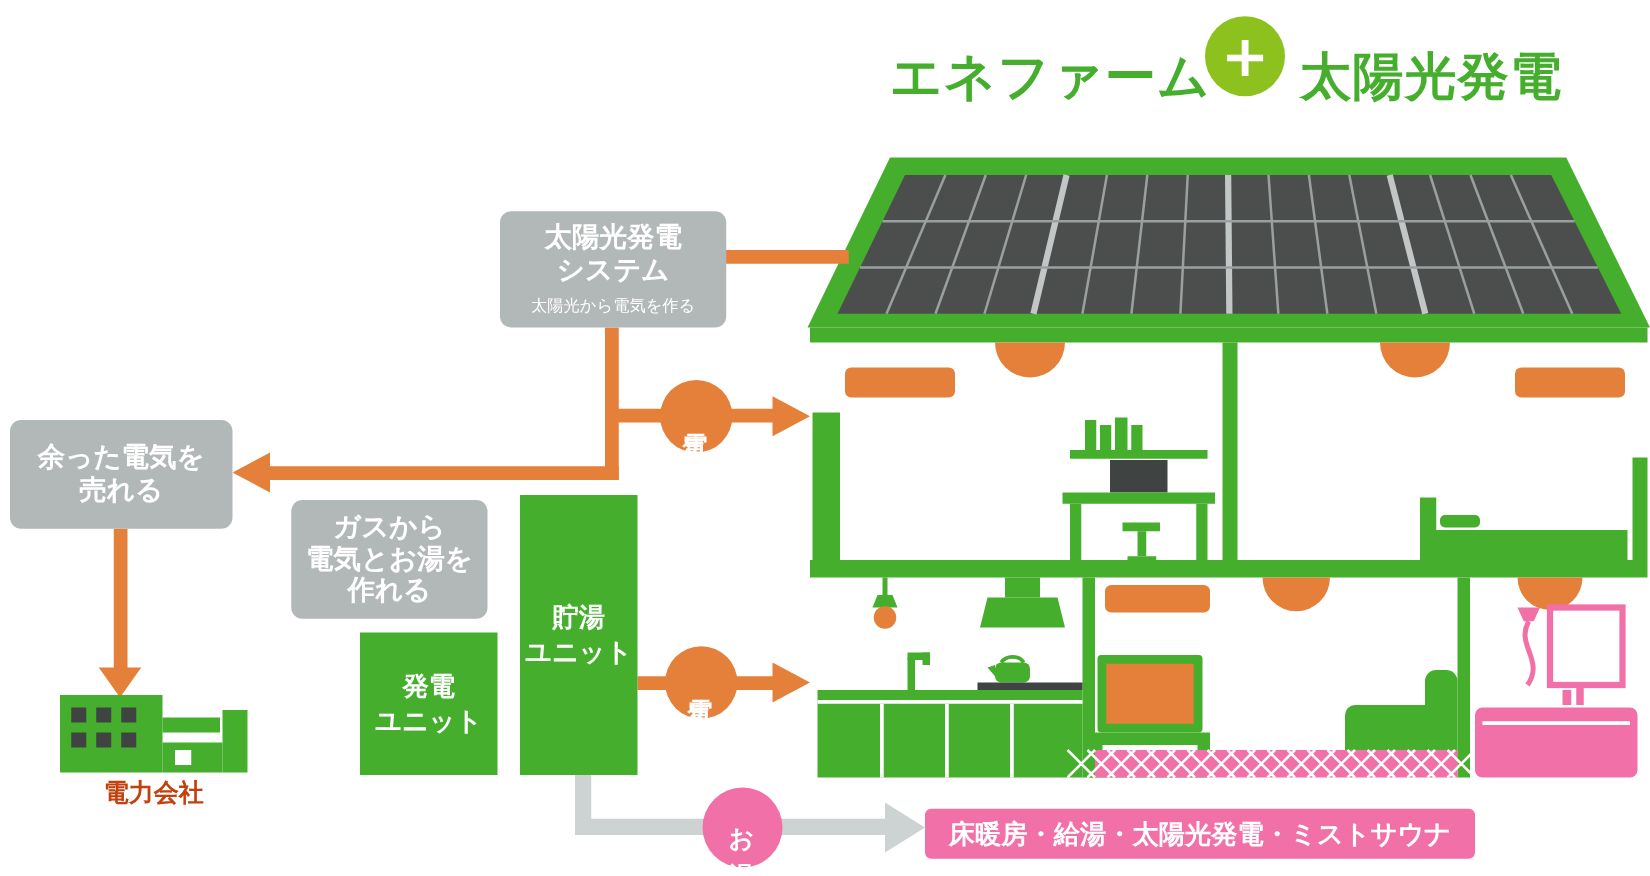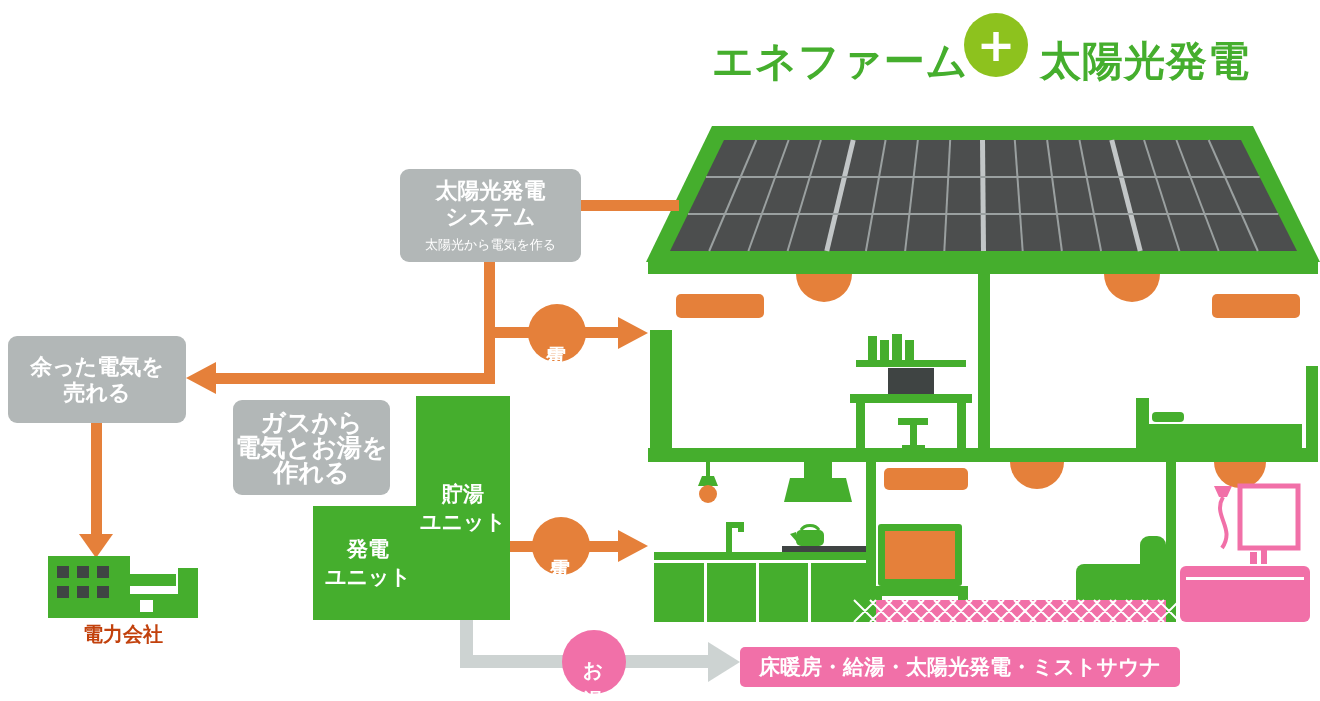--- a/index.html
+++ b/index.html
@@ -7,21 +7,21 @@
     --green:#45ae2d; --yellow-green:#8dc21e; --orange:#e5803a;
     --gray:#b2b7b7; --light-gray:#cdd3d2; --pink:#f170a8; --panel-dark:#4c4e4e;
   }
   body{font-family:"DejaVu Sans","Liberation Sans",sans-serif;background:#fff}
   .stage{position:relative;width:1320px;height:701px;background:#fff;overflow:hidden}
   .title-text{position:absolute;top:34px;font-size:41px;font-weight:bold;color:var(--green);letter-spacing:1px;white-space:nowrap}
   .plus-circle{position:absolute;left:964px;top:13px;width:64px;height:64px;border-radius:50%;background:var(--yellow-green);color:#fff;font-size:46px;font-weight:bold;display:flex;align-items:center;justify-content:center;line-height:1}
   .gray-box{position:absolute;background:var(--gray);color:#fff;border-radius:9px;display:flex;flex-direction:column;align-items:center;justify-content:center;text-align:center;font-weight:bold}
   .green-box{position:absolute;background:var(--green);color:#fff;display:flex;flex-direction:column;align-items:center;justify-content:center;text-align:center;font-weight:bold;font-size:21px;line-height:28px}
   .box-main{font-size:22px;line-height:26px}
-  .box-main.sm{font-size:25px;line-height:25px}
+  .box-main.sm{font-size:22px;line-height:25px}
   .box-sub{font-size:13px;margin-top:6px;font-weight:normal}
   .line{position:absolute;background:var(--orange)}
   .line.glight{background:var(--light-gray)}
   .arrow-right{position:absolute;width:0;height:0;border-top:16px solid transparent;border-bottom:16px solid transparent;border-left:30px solid var(--orange)}
   .arrow-left{position:absolute;width:0;height:0;border-top:16px solid transparent;border-bottom:16px solid transparent;border-right:30px solid var(--orange)}
   .arrow-down{position:absolute;width:0;height:0;border-left:17px solid transparent;border-right:17px solid transparent;border-top:24px solid var(--orange)}
   .arrow-right.glight{border-top-width:20px;border-bottom-width:20px;border-left-width:32px;border-left-color:var(--light-gray)}
   .flow-circle{position:absolute;border-radius:50%;display:flex;align-items:center;justify-content:center;color:#fff;font-weight:bold}
   .flow-circle.orange{background:var(--orange);width:58px;height:58px}
   .flow-circle.pink{background:var(--pink);width:64px;height:64px}
@@ -209,21 +209,21 @@
   </div>
 
   <div class="gray-box" style="left:233px;top:400px;width:157px;height:95px">
     <div class="box-main sm">
       <div>ガスから</div>
       <div>電気とお湯を</div>
       <div>作れる</div>
     </div>
   </div>
 
-  <div class="green-box" style="left:313px;top:506px;width:110px;height:114px">
+  <div class="green-box" style="left:288px;top:506px;width:110px;height:114px">
     <div>発電</div>
     <div>ユニット</div>
   </div>
 
   <div class="green-box" style="left:416px;top:396px;width:94px;height:224px">
     <div>貯湯</div>
     <div>ユニット</div>
   </div>
 
   <svg style="left:40px;top:552px" width="165" height="70" viewBox="40 552 165 70">

